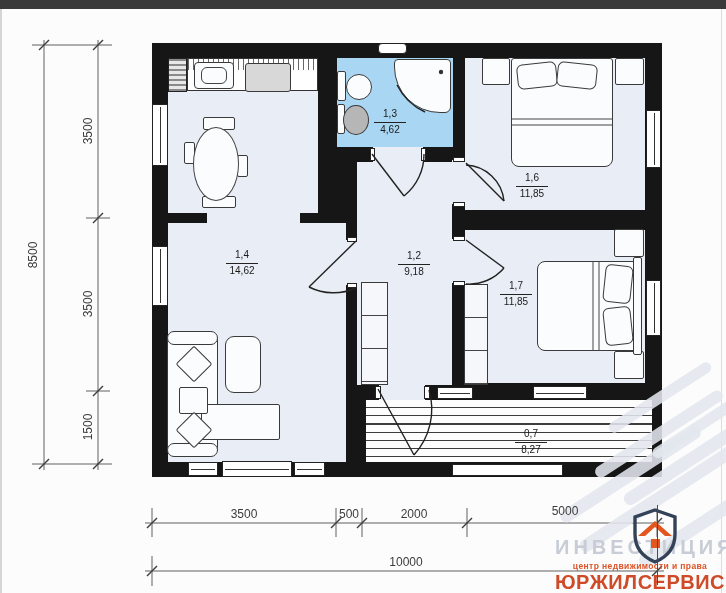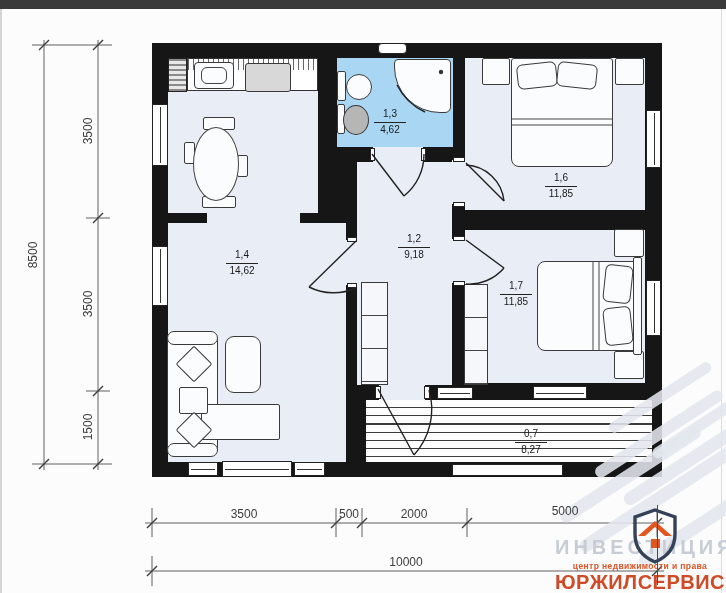--- a/index.html
+++ b/index.html
@@ -174,25 +174,25 @@
         <path d="M652,528 L662,518"></path>
       <path d="M147,576 L157,566"></path>
         <path d="M652,576 L662,566"></path>
     </g>
   </svg>
 
   <div class="room-label" style="left:358px;top:108px;">
     <span class="num">1,3</span>
     <span class="area">4,62</span>
   </div>
-  <div class="room-label" style="left:529px;top:172px;">
+  <div class="room-label" style="left:500px;top:172px;">
     <span class="num">1,6</span>
     <span class="area">11,85</span>
   </div>
-  <div class="room-label" style="left:382px;top:233px;">
+  <div class="room-label" style="left:382px;top:250px;">
     <span class="num">1,2</span>
     <span class="area">9,18</span>
   </div>
   <div class="room-label" style="left:210px;top:249px;">
     <span class="num">1,4</span>
     <span class="area">14,62</span>
   </div>
   <div class="room-label" style="left:484px;top:280px;">
     <span class="num">1,7</span>
     <span class="area">11,85</span>

